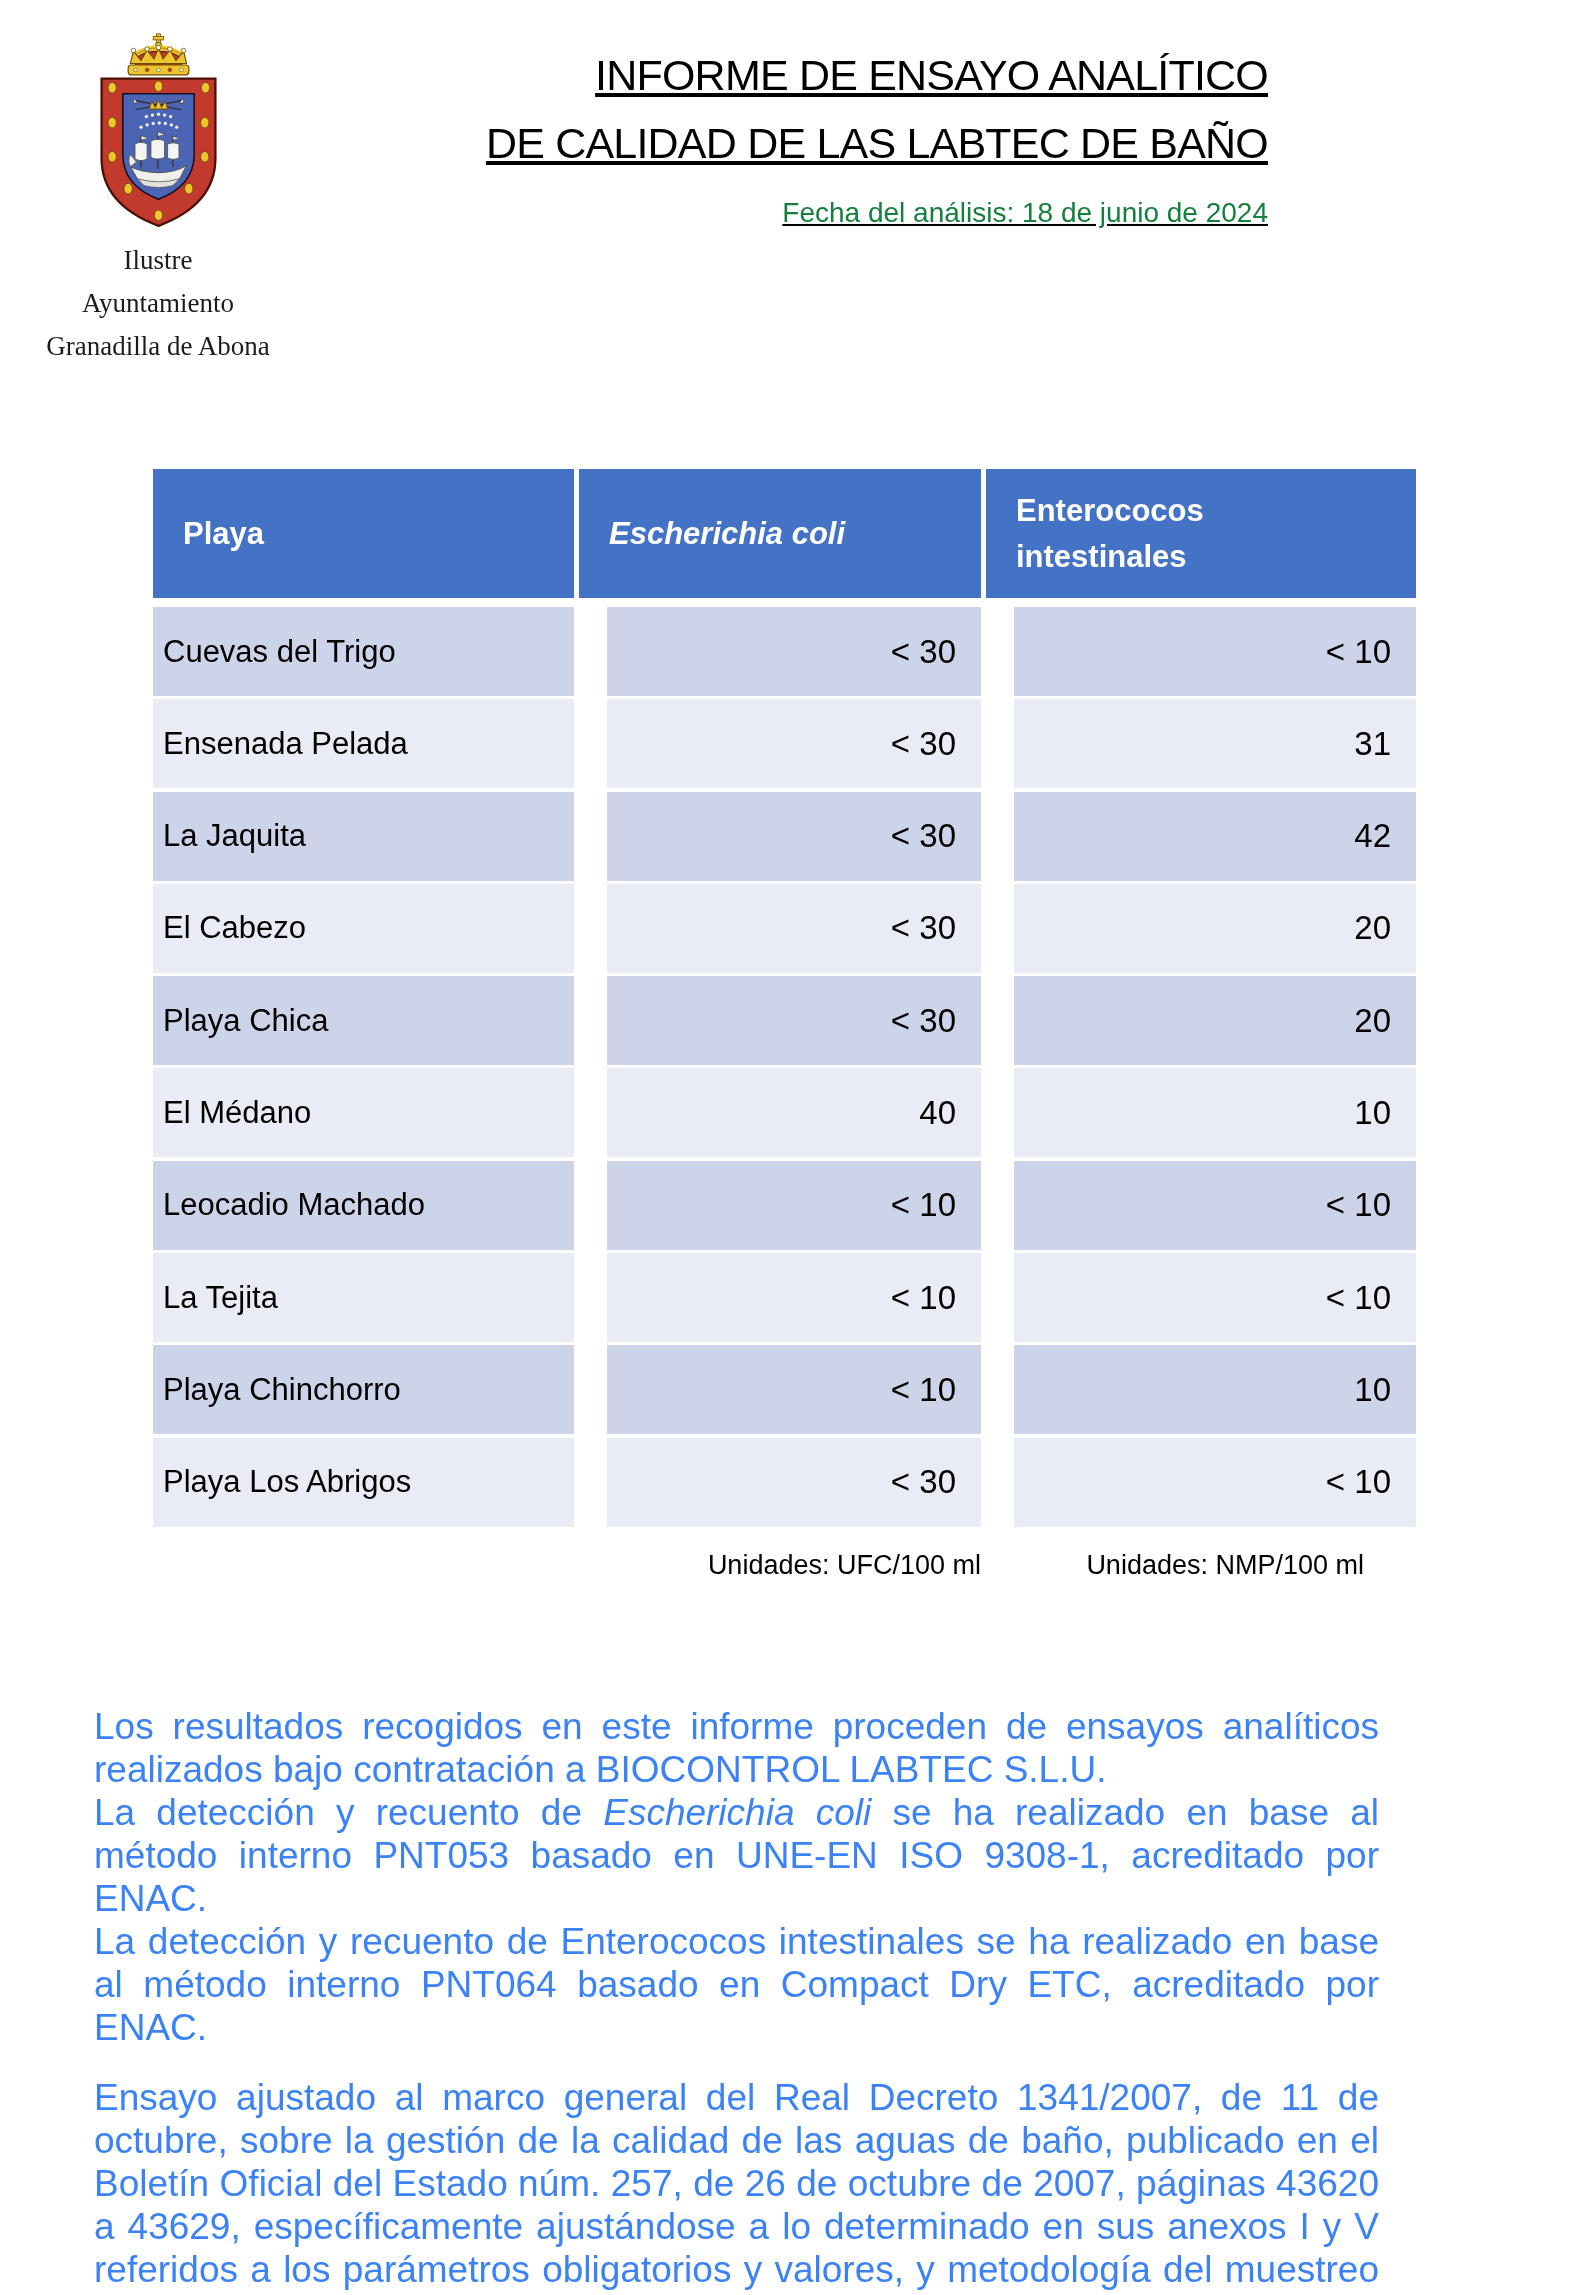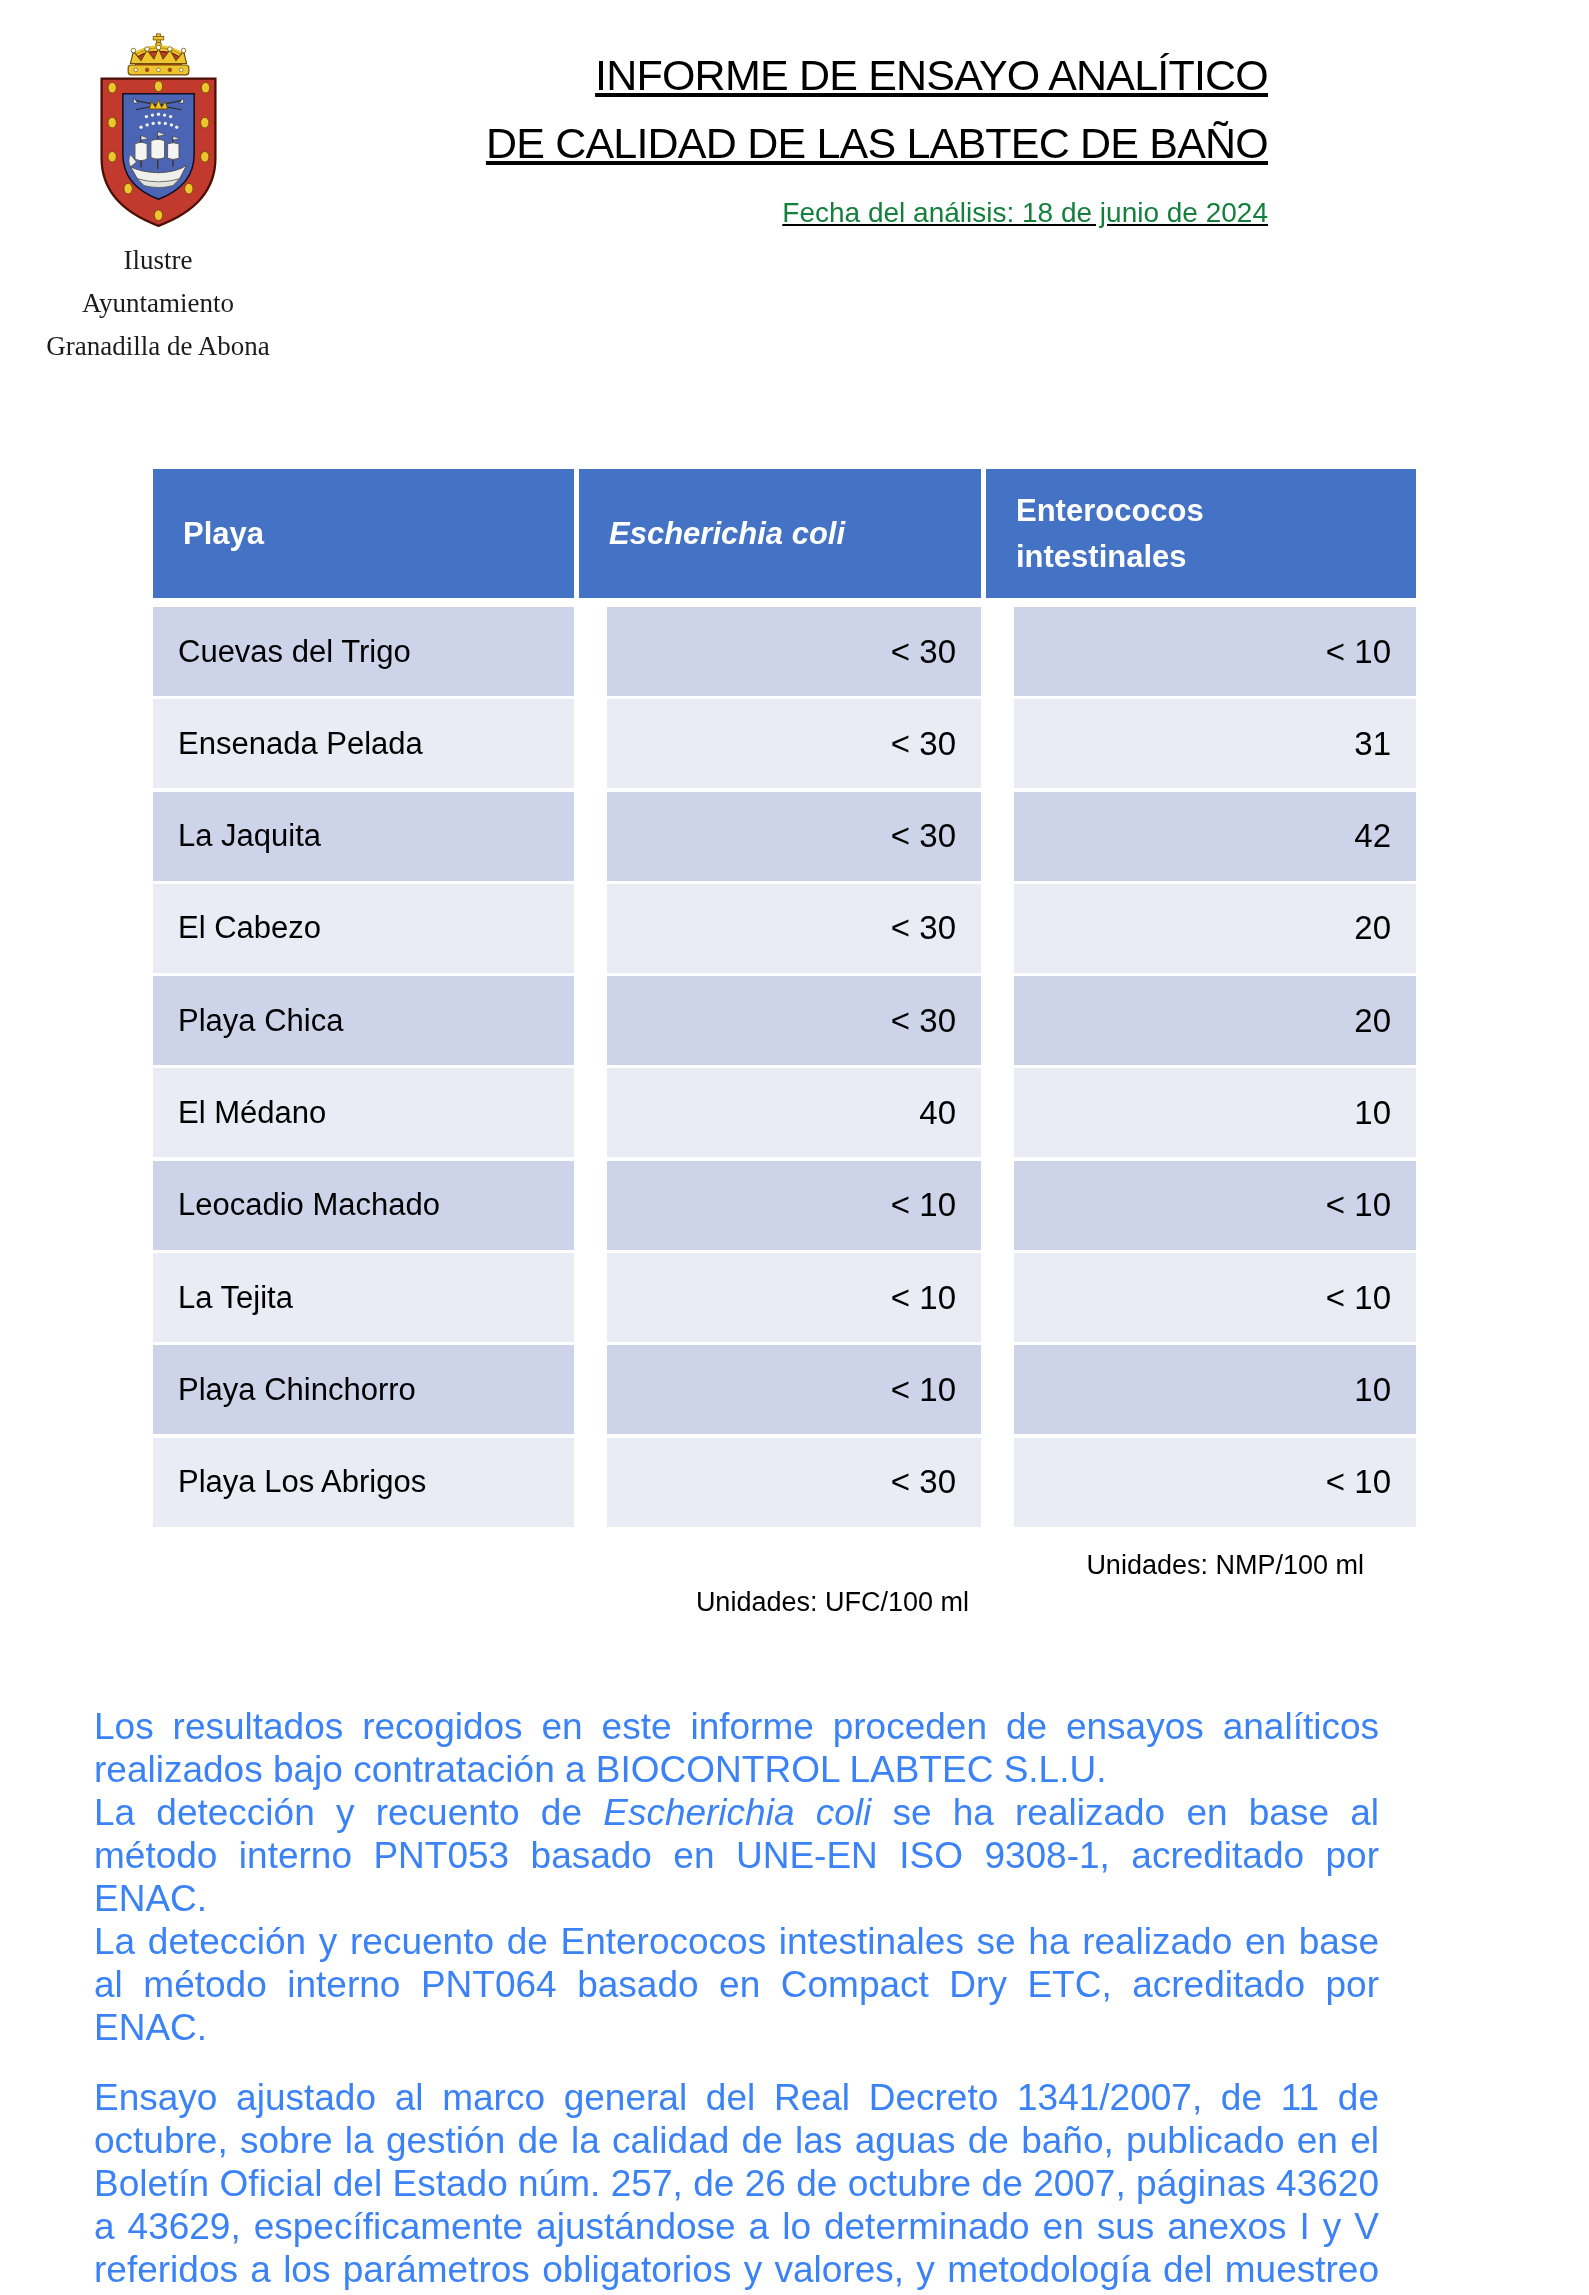--- a/index.html
+++ b/index.html
@@ -38,27 +38,27 @@
     display:flex;align-items:center;
     padding-left:30px;box-sizing:border-box;
   }
   .hcell .wrapcap{display:block;max-width:273px;}
   .italic{font-style:italic;}
   .row{display:contents;}
   .cell{
     display:flex;align-items:center;box-sizing:border-box;
     font-size:31px;color:#000;
   }
-  .cell.name{justify-content:flex-start;padding-left:25px;}
+  .cell.name{justify-content:flex-start;padding-left:10px;}
   .cell.val{justify-content:flex-end;padding-right:25px;font-size:33px;margin-left:28px;}
   .row.dark .cell{background:#CDD3E9;}
   .row.light .cell{background:#E9EBF5;}
   
   .units{position:absolute;font-size:27px;color:#000;text-align:right;}
-  .units.u1{left:567px;top:1550px;width:402px;margin-top:37px;}
+  .units.u1{left:579px;top:1550px;width:402px;}
   .units.u2{left:934px;top:1550px;width:430px;text-align:right;}
   
   .footer{
     position:absolute;left:94px;top:1705px;width:1285px;
     font-size:37px;line-height:43px;text-align:justify;color:#3b82f6;
   }
   .footer p{margin:0;}
   .footer p.gap{margin-top:26.5px;}
 </style>
 </head>

